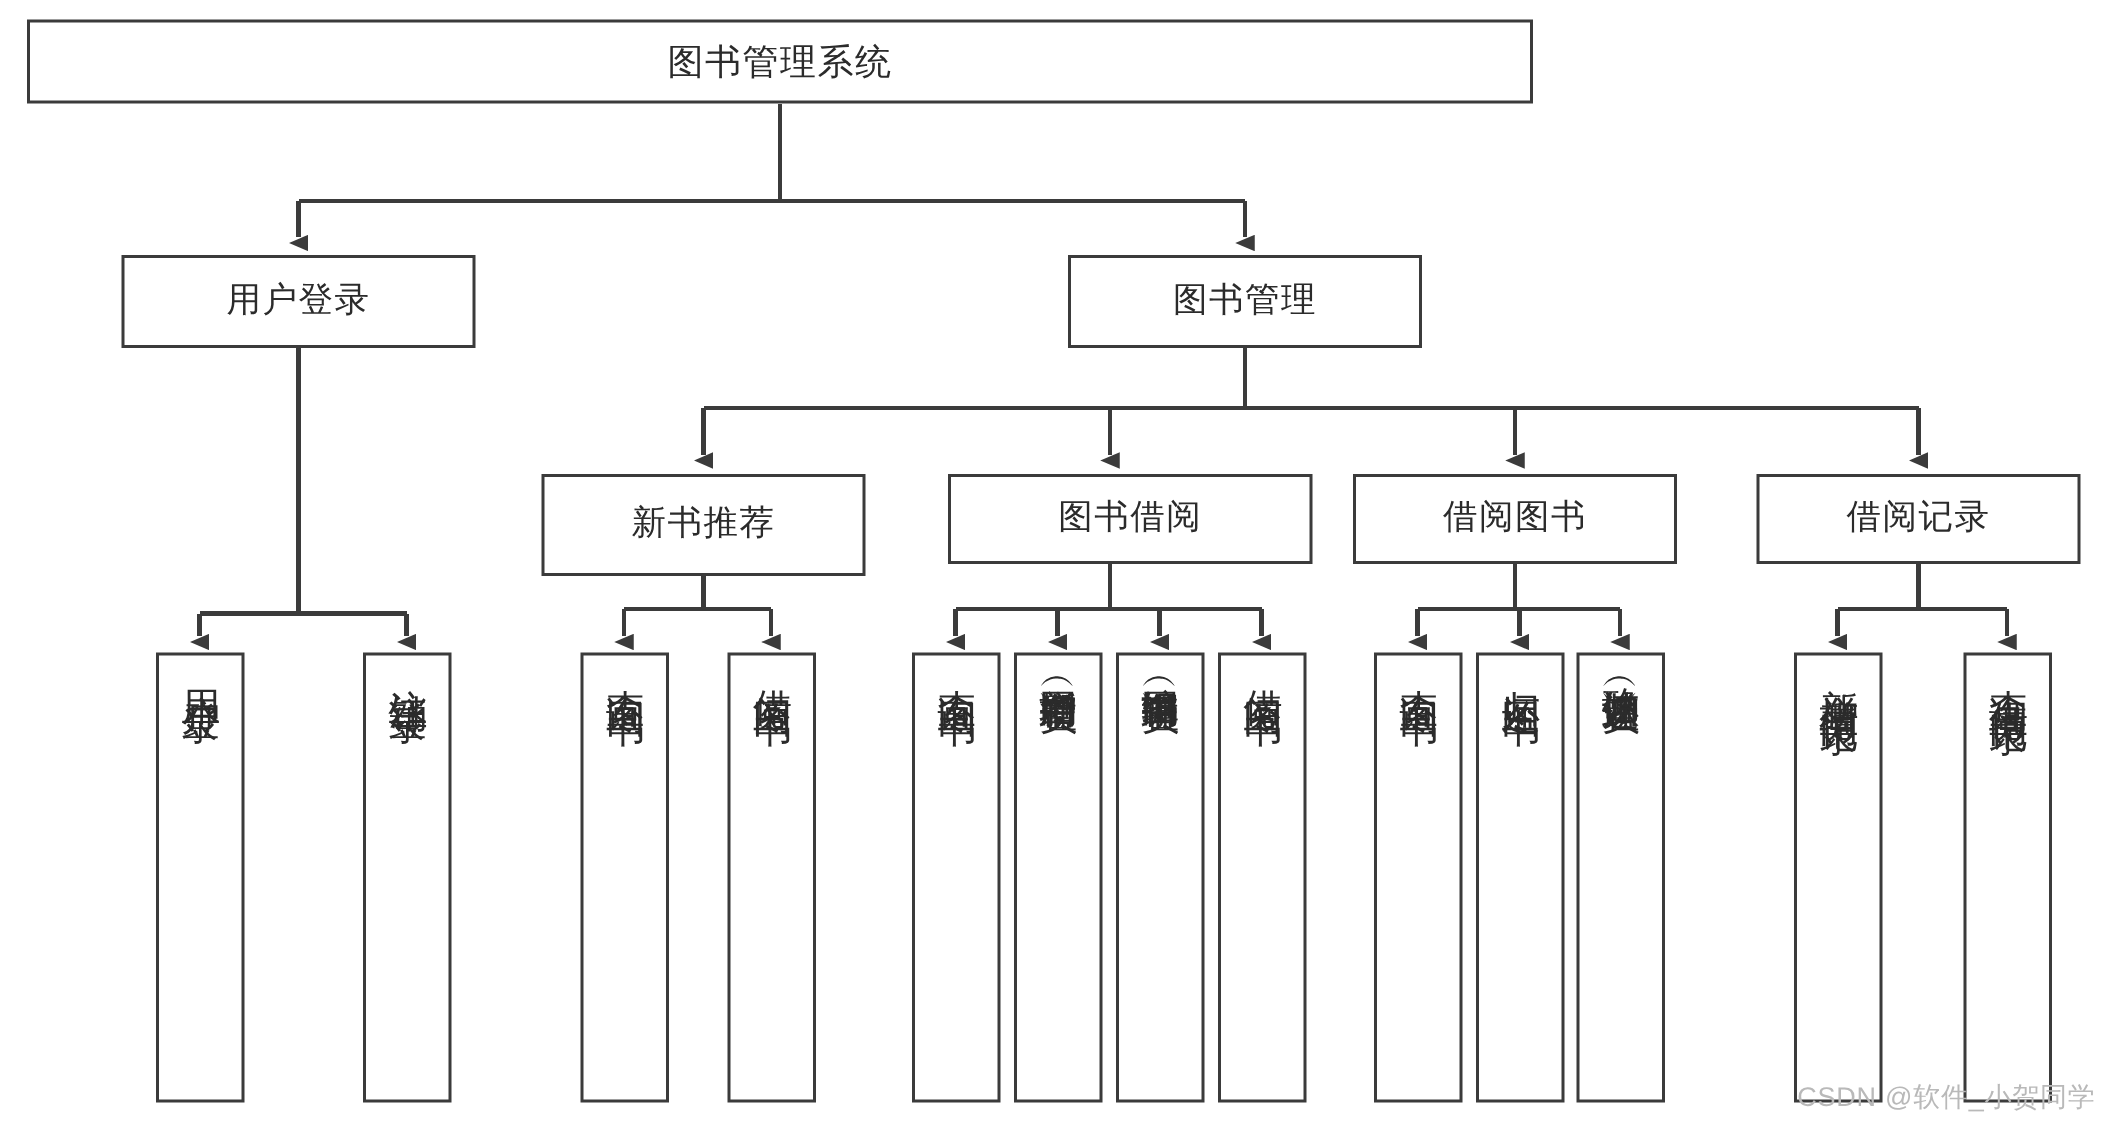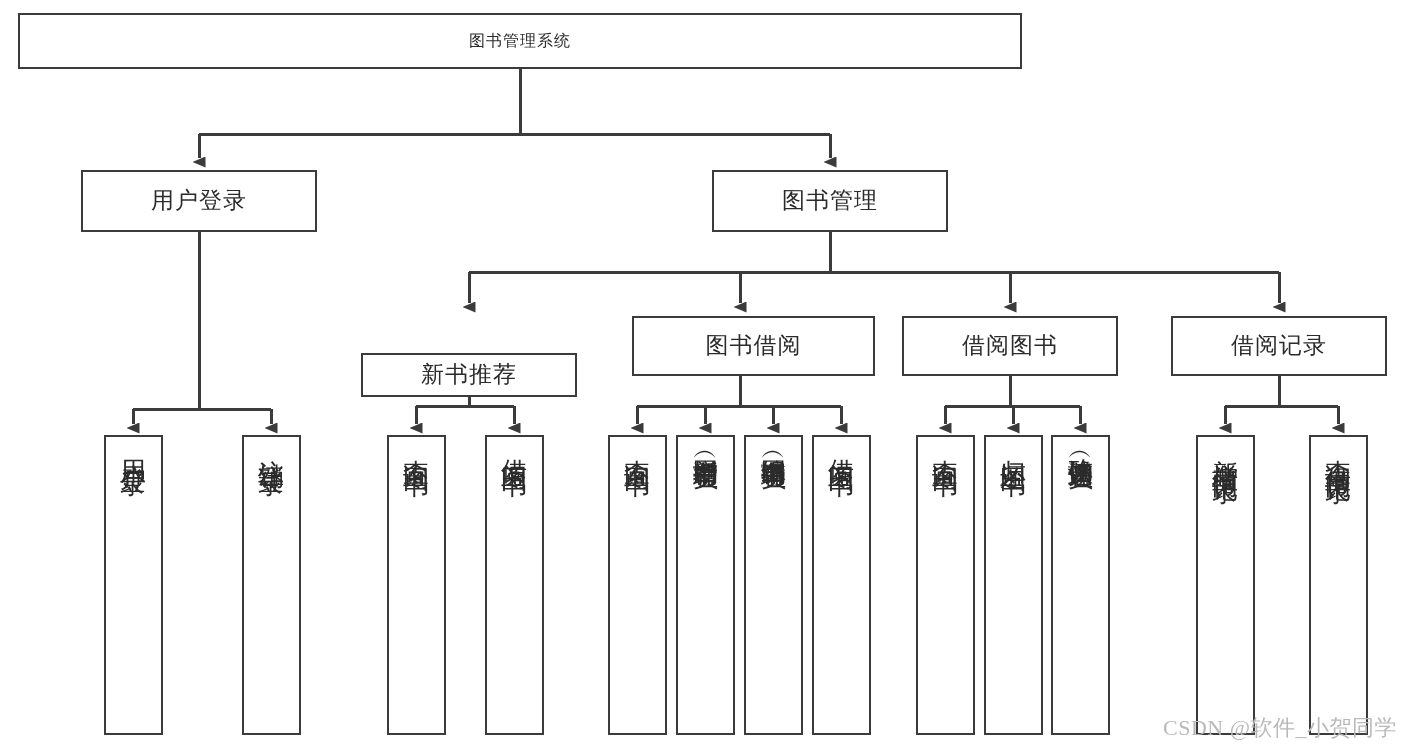--- a/index.html
+++ b/index.html
@@ -25,21 +25,21 @@
     color:#2b2b2b;
   }
   .node .label{
     display:block;
     text-align:center;
     line-height:1.18;
     letter-spacing:1px;
     white-space:nowrap;
   }
   .node.horiz .label{font-size:23px;}
-  .node.root .label{font-size:16px;}
+  .node.root .label{font-size:24px;}
 
   
   .node.vert{
     align-items:flex-start;
     justify-content:center;
     padding-top:2px;
   }
   .node.vert .label{
     writing-mode:vertical-rl;
     text-orientation:upright;
@@ -49,25 +49,25 @@
     letter-spacing:4px;
     white-space:nowrap;
     height:auto;
   }
   .node.vert.tall .label{font-size:25px;letter-spacing:1px;}
 
   #watermark{
     position:absolute;
     right:8px;
     bottom:4px;
-    font-size:22px;
+    font-size:18px;
     color:#b9b9b9;
     letter-spacing:.5px;
     white-space:nowrap;
-    font-family:Liberation Serif, serif;
+    font-family:Liberation Sans, sans-serif;
   }
 </style>
 </head>
 <body>
 
 <div id="chart-root">
 
   <svg id="edges" viewBox="0 0 1405 747" xmlns="http://www.w3.org/2000/svg">
     <defs>
       <marker id="arw" markerWidth="11" markerHeight="13" refX="1.5" refY="6.5" orient="auto" markerUnits="userSpaceOnUse">
@@ -123,21 +123,21 @@
   <div id="nodes-layer">
       <div class="node root horiz" style="left: 18px; top: 13px; width: 1004px; height: 56px;">
         <span class="label">图书管理系统</span>
       </div>
       <div class="node horiz" style="left: 81px; top: 170px; width: 236px; height: 62px;">
         <span class="label">用户登录</span>
       </div>
       <div class="node horiz" style="left: 712px; top: 170px; width: 236px; height: 62px;">
         <span class="label">图书管理</span>
       </div>
-      <div class="node horiz" style="left: 361px; top: 316px; width: 216px; height: 44px; margin-top: 37px;">
+      <div class="node horiz" style="left: 361px; top: 316px; width: 216px; height: 68px;">
         <span class="label">新书推荐</span>
       </div>
       <div class="node horiz" style="left: 632px; top: 316px; width: 243px; height: 60px;">
         <span class="label">图书借阅</span>
       </div>
       <div class="node horiz" style="left: 902px; top: 316px; width: 216px; height: 60px;">
         <span class="label">借阅图书</span>
       </div>
       <div class="node horiz" style="left: 1171px; top: 316px; width: 216px; height: 60px;">
         <span class="label">借阅记录</span>

